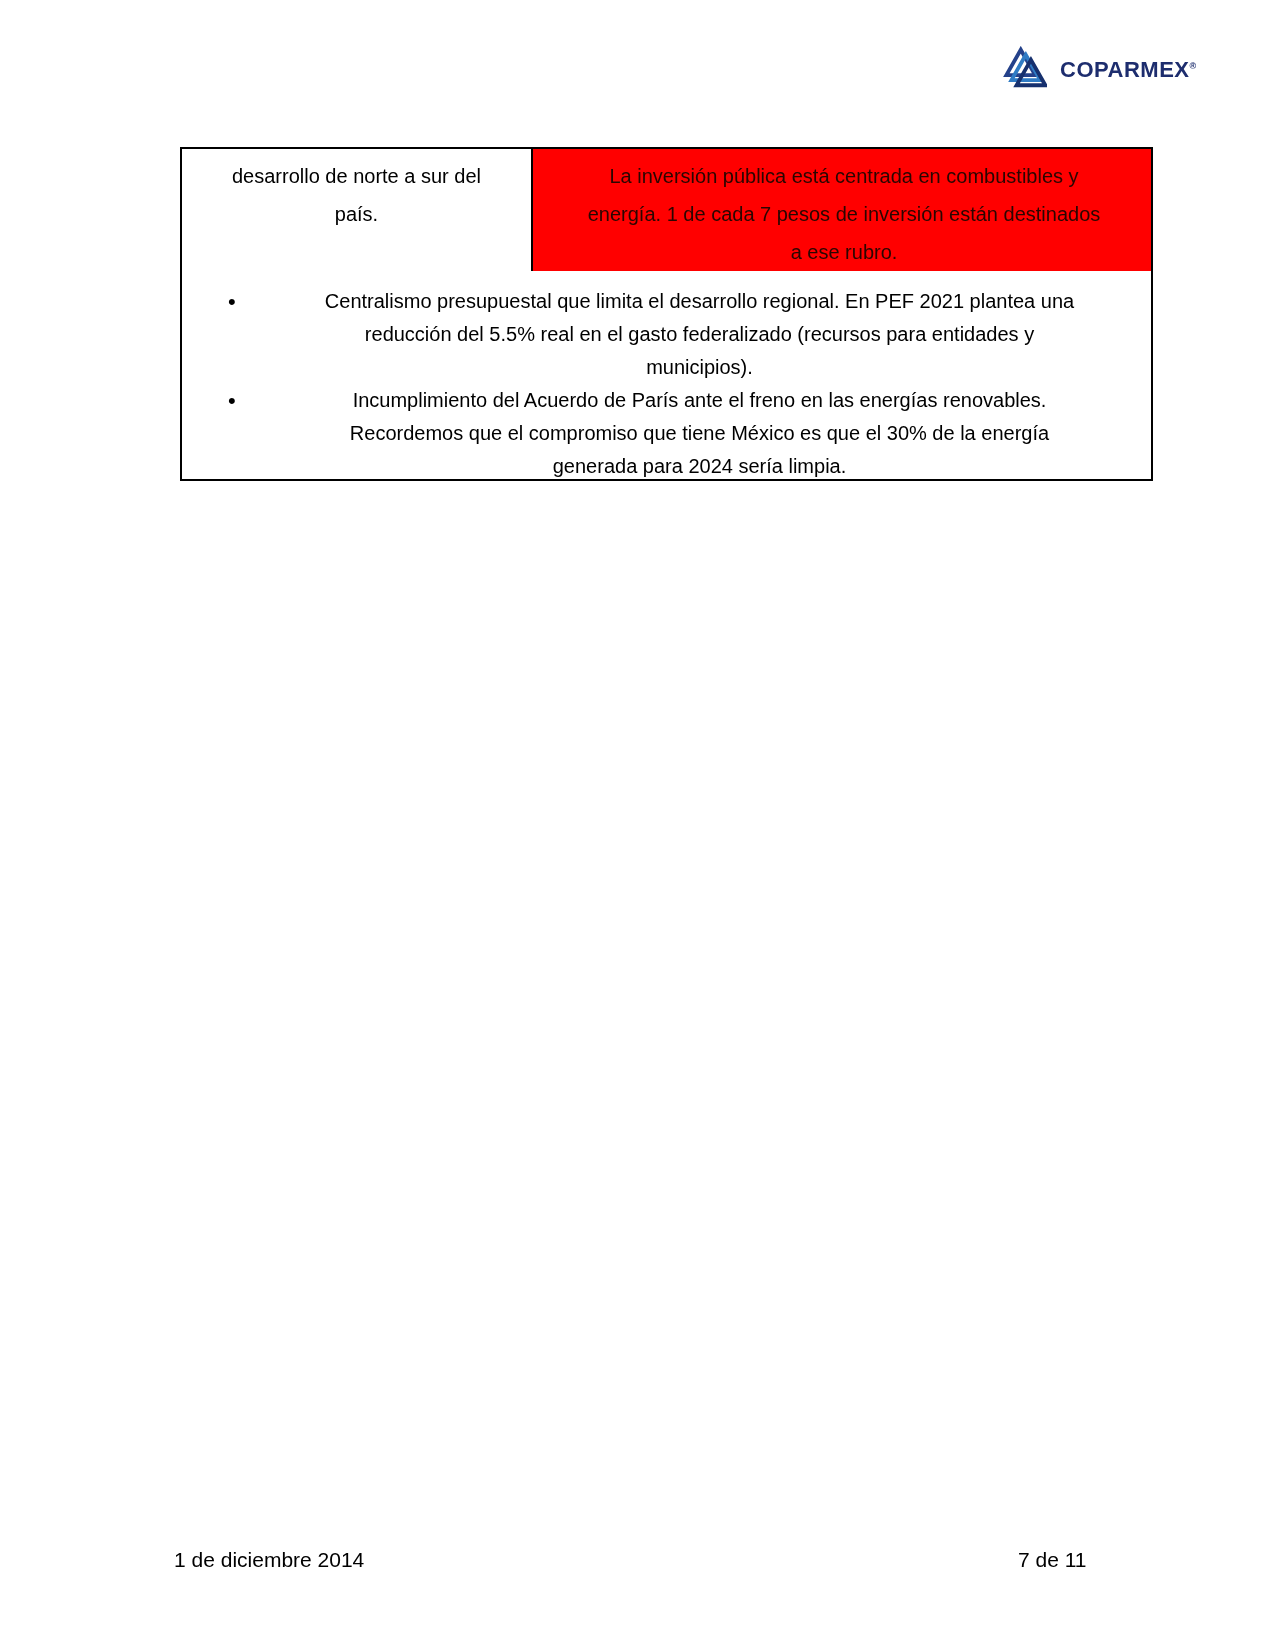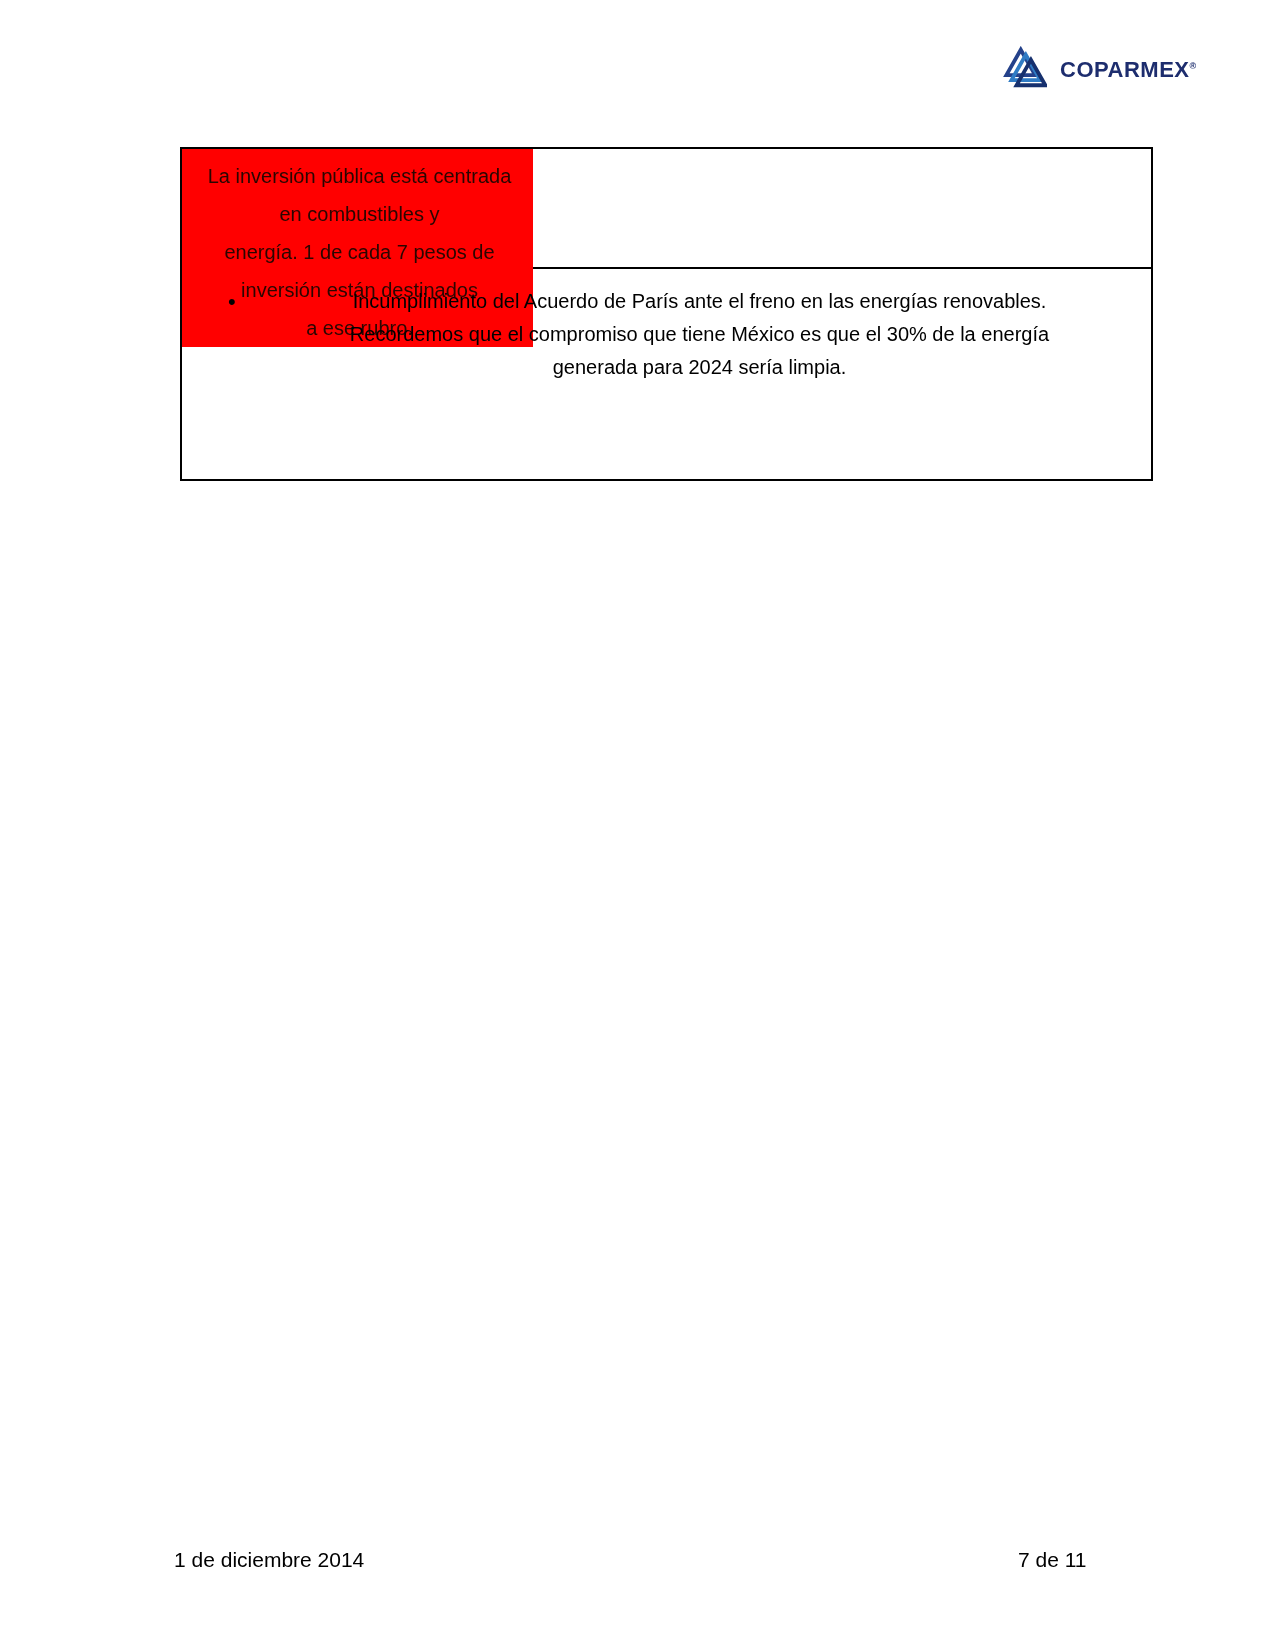--- a/index.html
+++ b/index.html
@@ -139,26 +139,31 @@
     <svg class="logo-mark" width="44" height="48" viewBox="0 0 52 56" fill="none" xmlns="http://www.w3.org/2000/svg">
       <path d="M21 4 L4 34 L38 34 Z" stroke="#24418a" stroke-width="4.5" fill="none"></path>
       <path d="M27 10 L10 40 L44 40 Z" stroke="#2f7bc4" stroke-width="4.5" fill="none"></path>
       <path d="M33 16 L16 46 L50 46 Z" stroke="#16306e" stroke-width="4.5" fill="none"></path>
     </svg>
     <div class="logo-text"><span>COPARMEX</span><span class="logo-reg">®</span></div>
   </div>
 
   <div class="doc-table">
     <div class="row-split">
+      <div class="cell-left">desarrollo de norte a sur del
+país.</div>
       <div class="cell-red">La inversión pública está centrada en combustibles y
 energía. 1 de cada 7 pesos de inversión están destinados
 a ese rubro.</div>
     </div>
     <div class="row-body">
       <ul class="risk-list">
+        <li>Centralismo presupuestal que limita el desarrollo regional. En PEF 2021 plantea una
+reducción del 5.5% real en el gasto federalizado (recursos para entidades y
+municipios).</li>
         <li>Incumplimiento del Acuerdo de París ante el freno en las energías renovables.
 Recordemos que el compromiso que tiene México es que el 30% de la energía
 generada para 2024 sería limpia.</li>
       </ul>
     </div>
   </div>
 
   <div class="footer-date">1 de diciembre 2014</div>
   <div class="footer-page">7 de 11</div>
 

